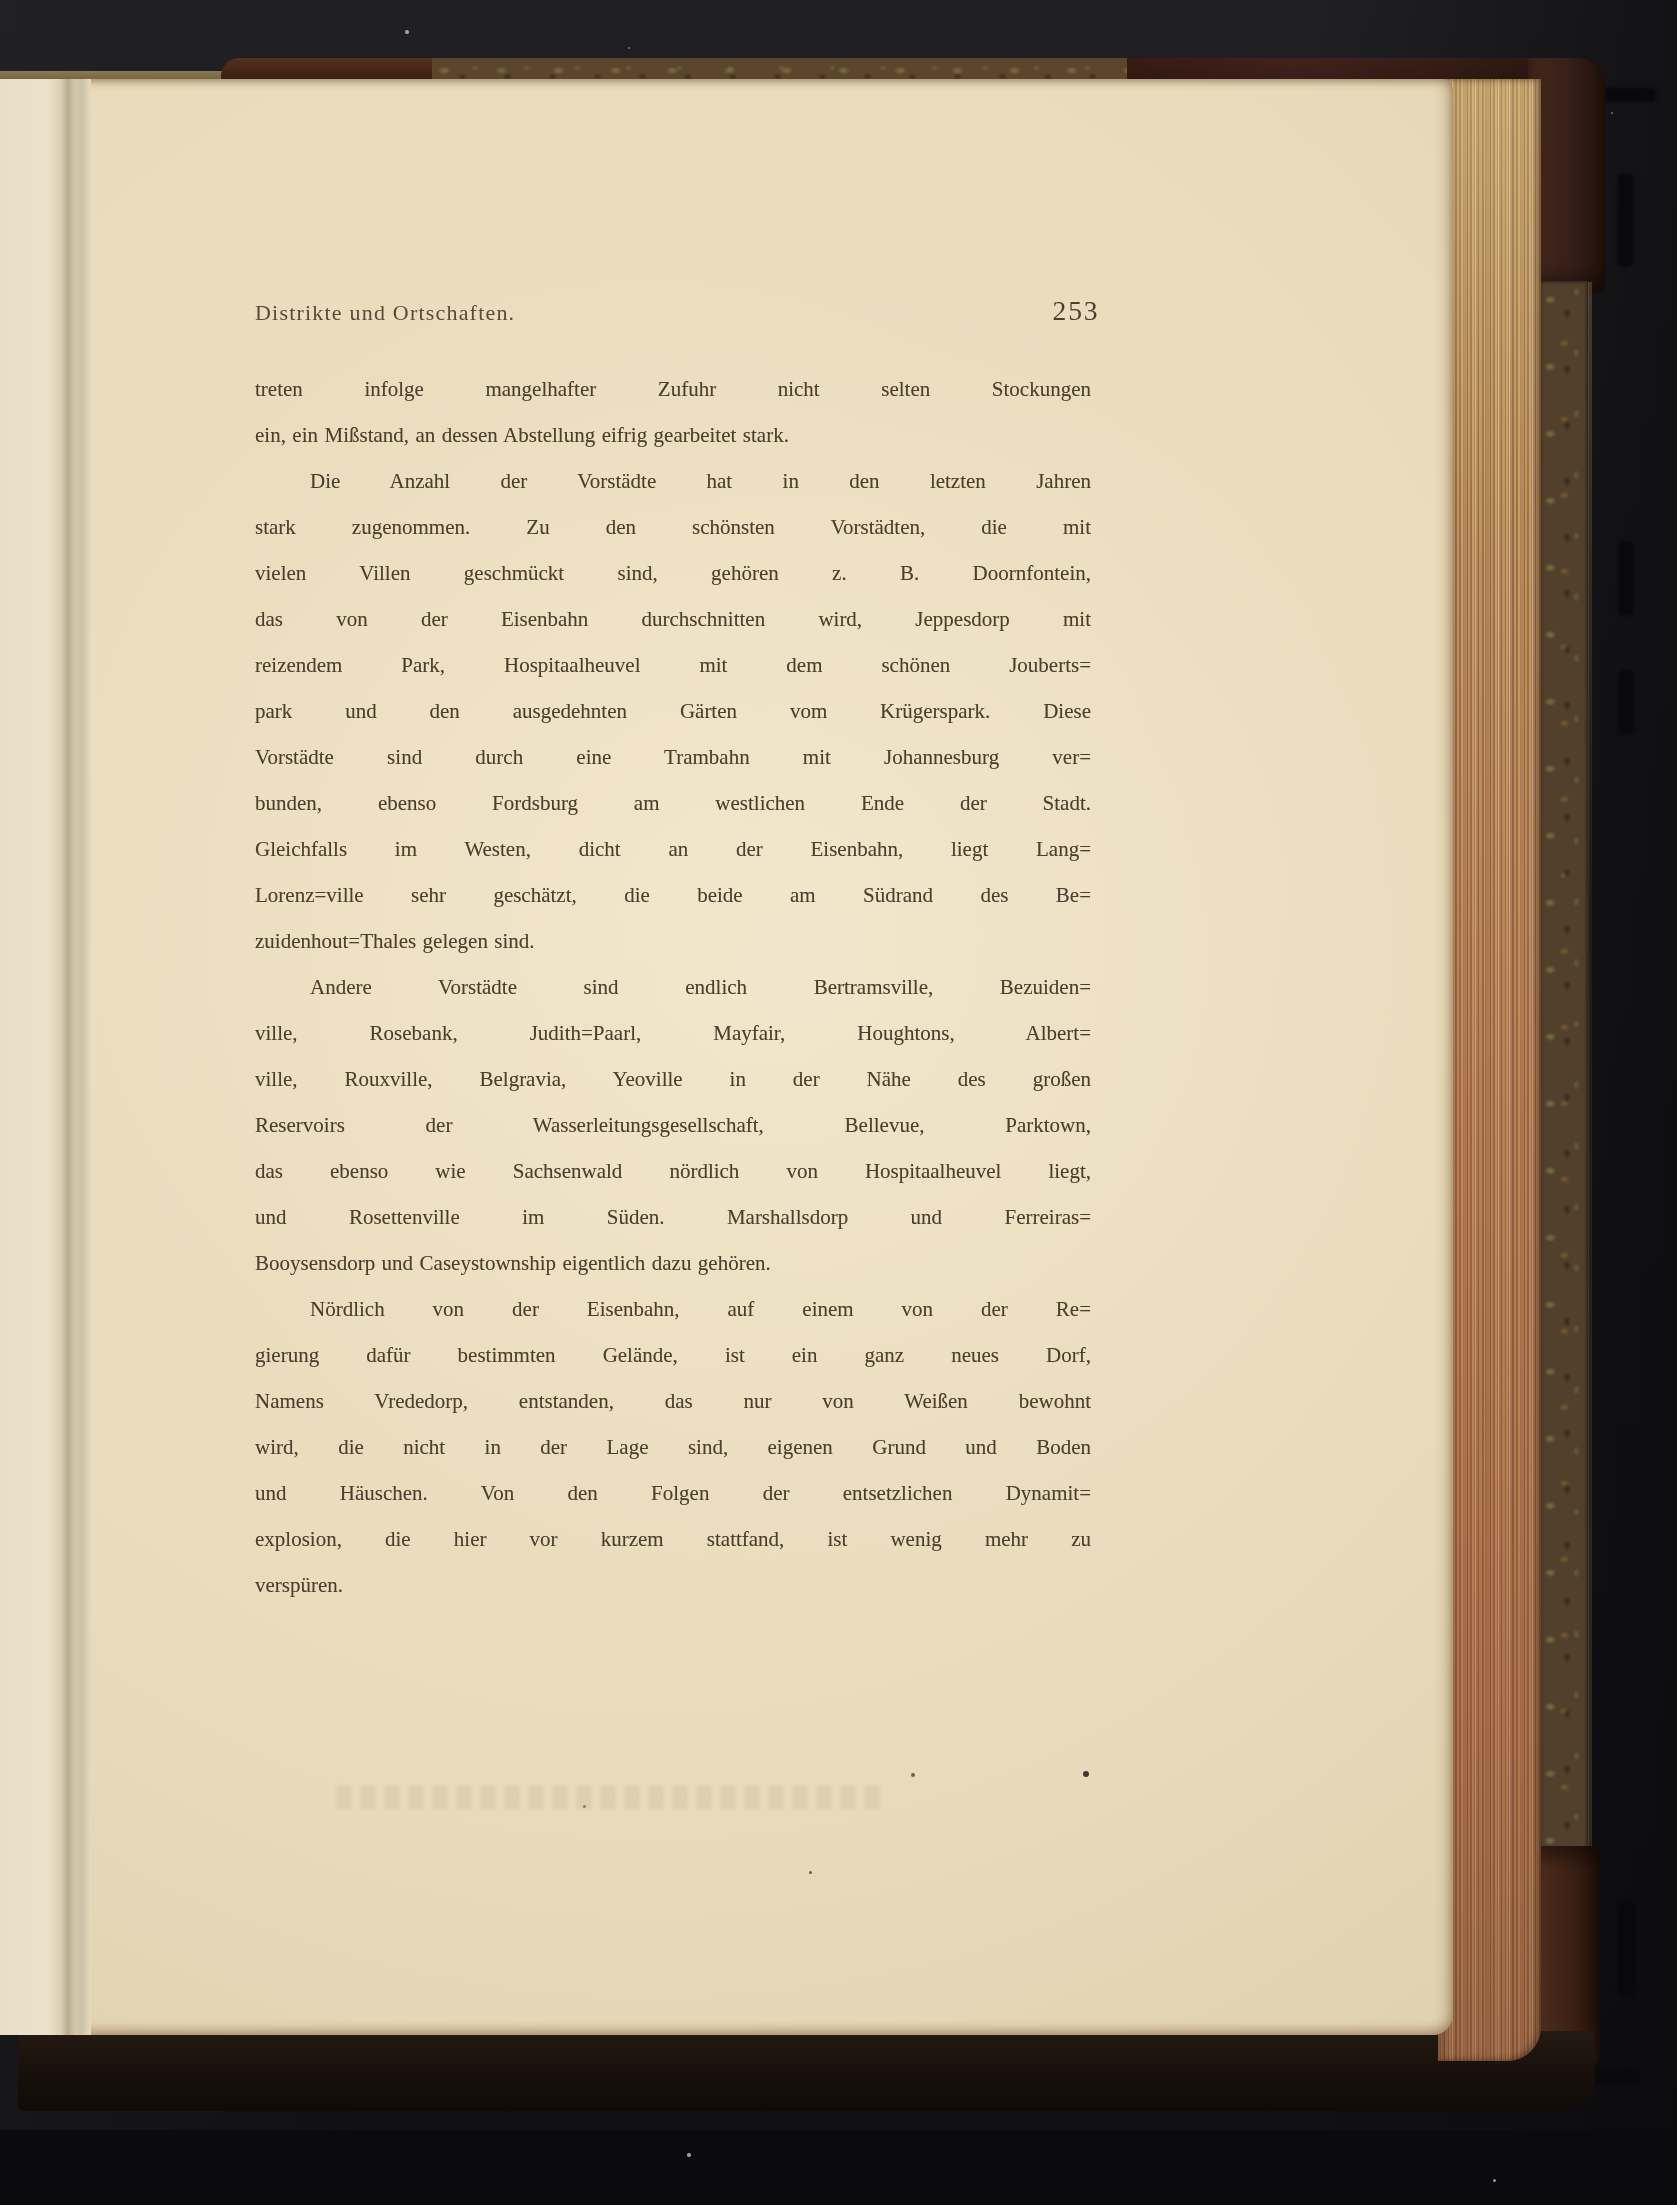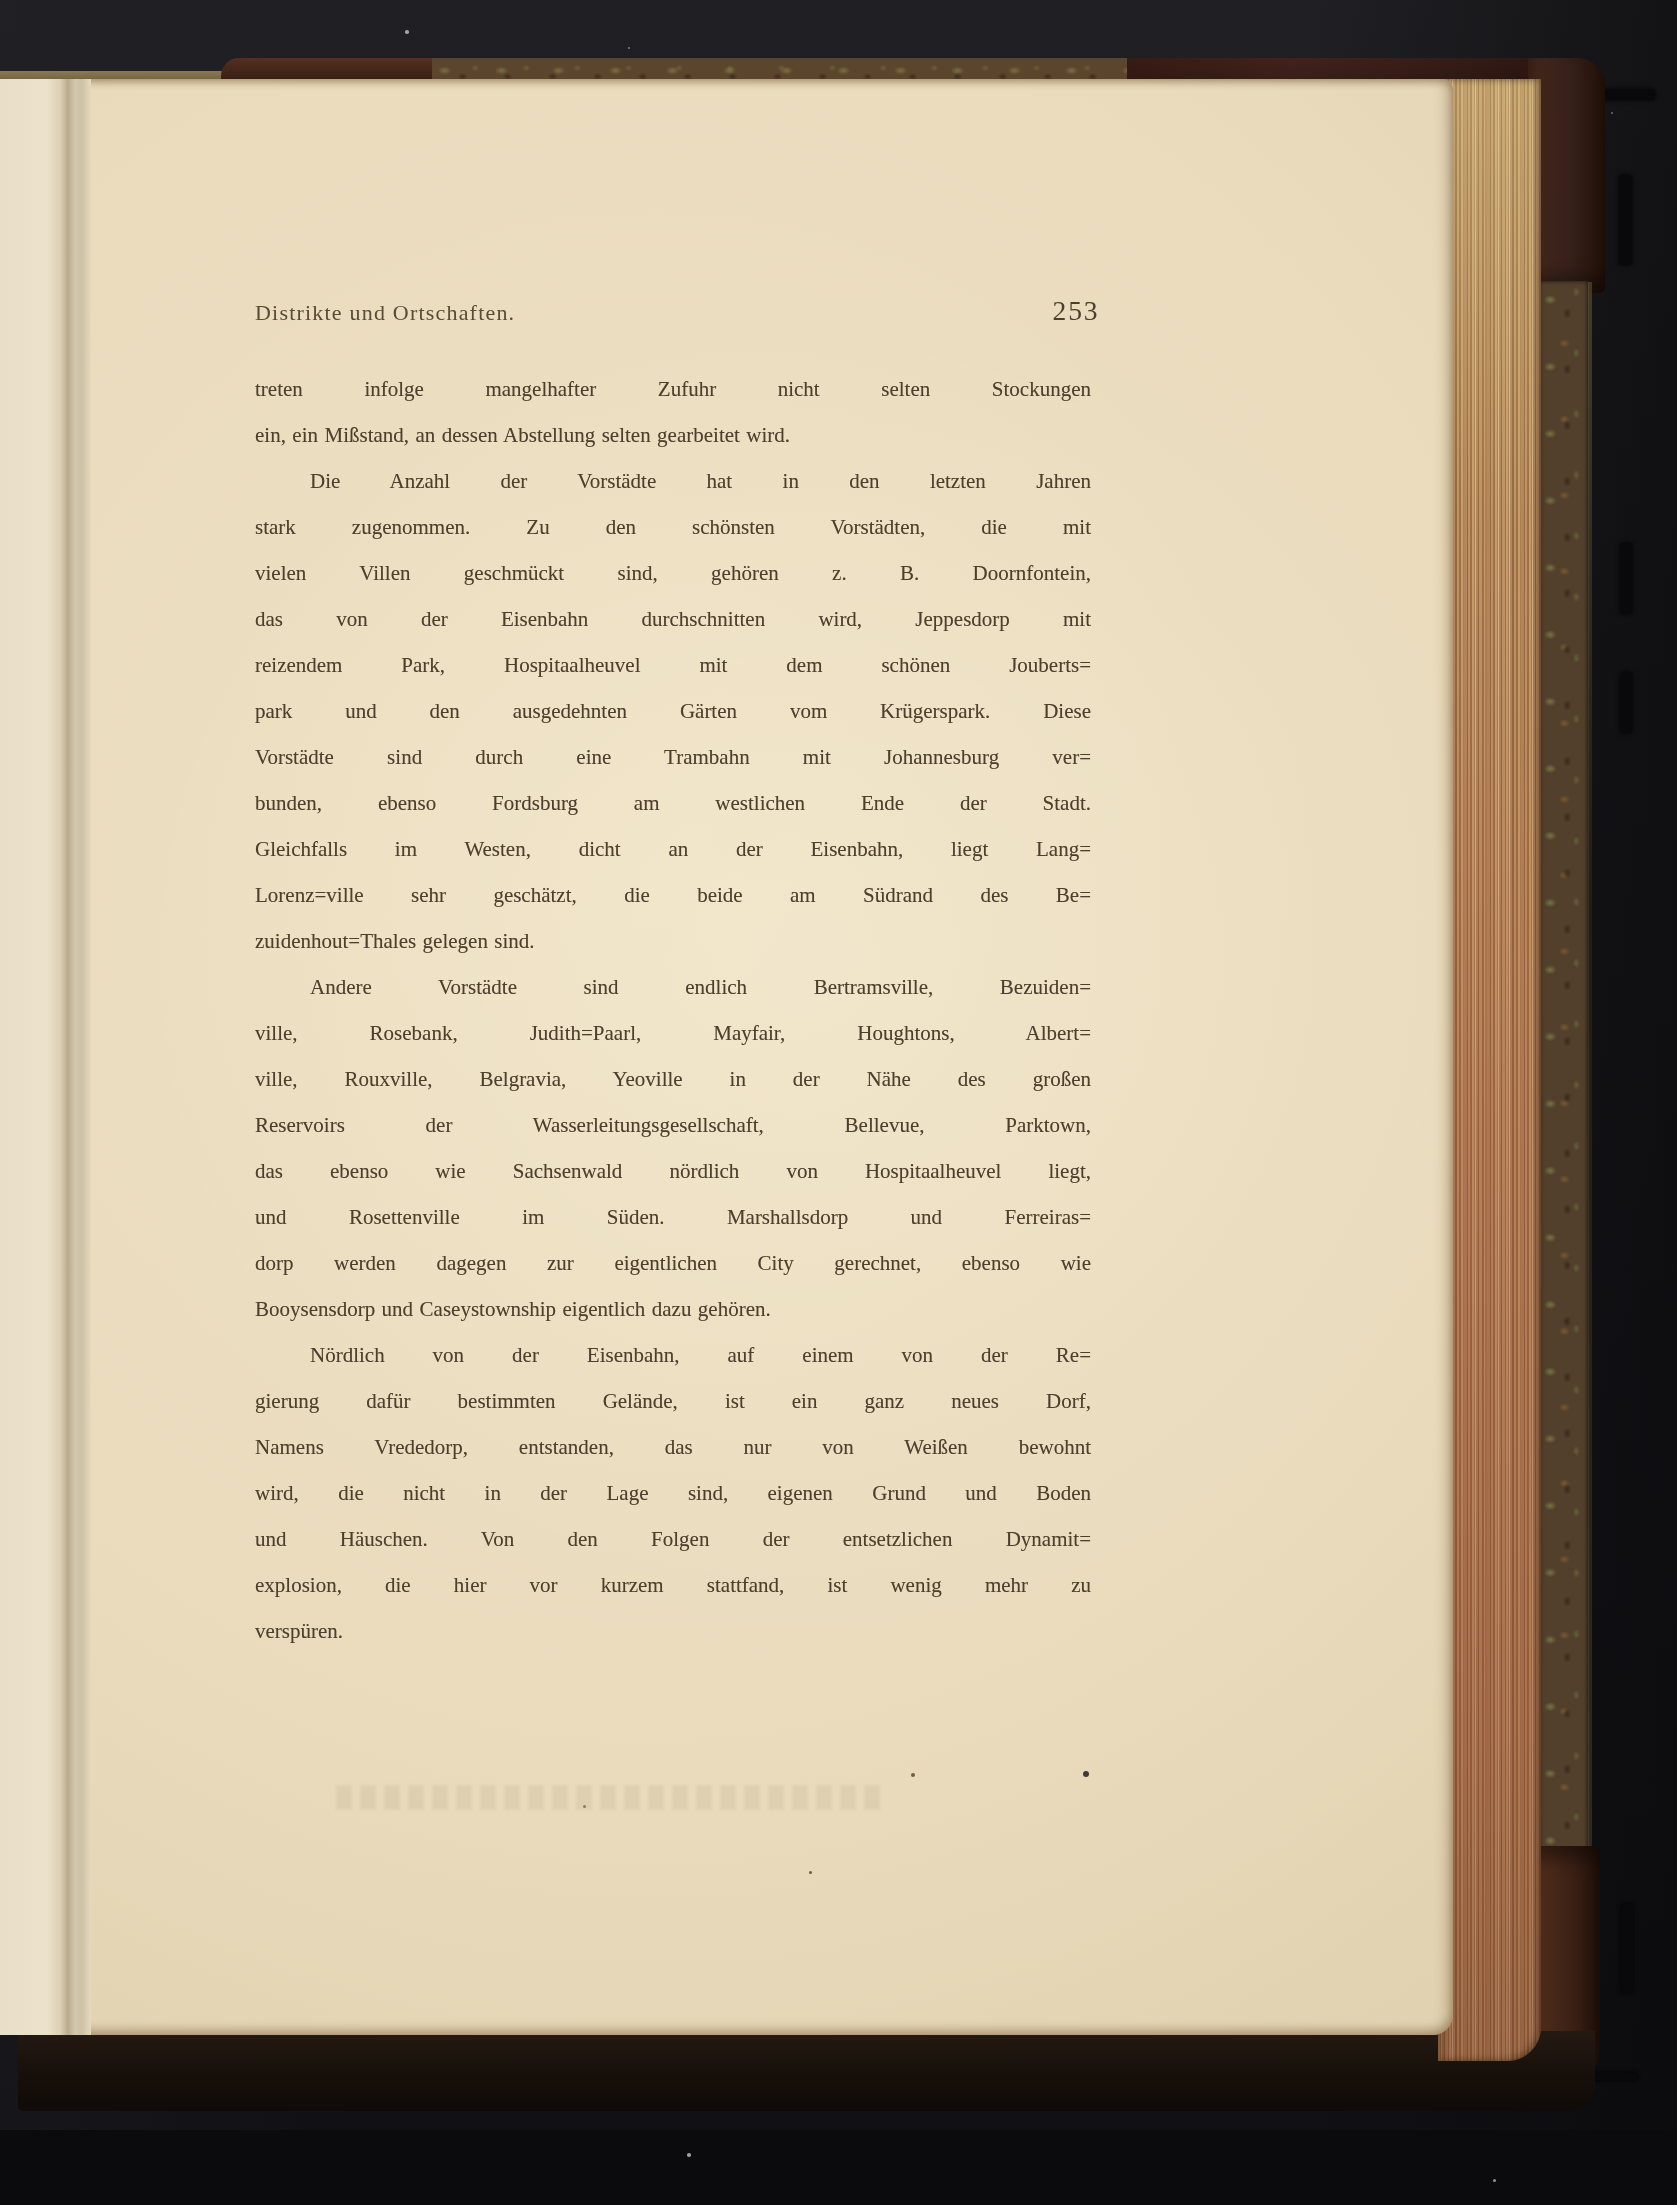--- a/index.html
+++ b/index.html
@@ -124,39 +124,38 @@
     <div class="page-texture"></div>
 
     <div class="content">
       <div class="page-header">
         <span class="running-title">Distrikte und Ortschaften.</span>
         <span class="page-number">253</span>
       </div>
 
       <div class="body-text">
         <div class="line">treten infolge mangelhafter Zufuhr nicht selten Stockungen</div>
-        <div class="line para-end">ein, ein Mißstand, an dessen Abstellung selten gearbeitet wird.</div>
+        <div class="line para-end">ein, ein Mißstand, an dessen Abstellung eifrig gearbeitet stark.</div>
         <div class="line indent">Die Anzahl der Vorstädte hat in den letzten Jahren</div>
         <div class="line">stark zugenommen. Zu den schönsten Vorstädten, die mit</div>
         <div class="line">vielen Villen geschmückt sind, gehören z. B. Doornfontein,</div>
         <div class="line">das von der Eisenbahn durchschnitten wird, Jeppesdorp mit</div>
         <div class="line">reizendem Park, Hospitaalheuvel mit dem schönen Jouberts=</div>
         <div class="line">park und den ausgedehnten Gärten vom Krügerspark. Diese</div>
         <div class="line">Vorstädte sind durch eine Trambahn mit Johannesburg ver=</div>
         <div class="line">bunden, ebenso Fordsburg am westlichen Ende der Stadt.</div>
         <div class="line">Gleichfalls im Westen, dicht an der Eisenbahn, liegt Lang=</div>
         <div class="line">Lorenz=ville sehr geschätzt, die beide am Südrand des Be=</div>
         <div class="line para-end">zuidenhout=Thales gelegen sind.</div>
         <div class="line indent">Andere Vorstädte sind endlich Bertramsville, Bezuiden=</div>
         <div class="line">ville, Rosebank, Judith=Paarl, Mayfair, Houghtons, Albert=</div>
         <div class="line">ville, Rouxville, Belgravia, Yeoville in der Nähe des großen</div>
         <div class="line">Reservoirs der Wasserleitungsgesellschaft, Bellevue, Parktown,</div>
         <div class="line">das ebenso wie Sachsenwald nördlich von Hospitaalheuvel liegt,</div>
         <div class="line">und Rosettenville im Süden. Marshallsdorp und Ferreiras=</div>
-        <div class="line">dorp werden dagegen zur eigentlichen City gerechnet, ebenso wie</div>
         <div class="line para-end">Booysensdorp und Caseystownship eigentlich dazu gehören.</div>
         <div class="line indent">Nördlich von der Eisenbahn, auf einem von der Re=</div>
         <div class="line">gierung dafür bestimmten Gelände, ist ein ganz neues Dorf,</div>
         <div class="line">Namens Vrededorp, entstanden, das nur von Weißen bewohnt</div>
         <div class="line">wird, die nicht in der Lage sind, eigenen Grund und Boden</div>
         <div class="line">und Häuschen. Von den Folgen der entsetzlichen Dynamit=</div>
         <div class="line">explosion, die hier vor kurzem stattfand, ist wenig mehr zu</div>
         <div class="line para-end">verspüren.</div>
       </div>
     </div>

